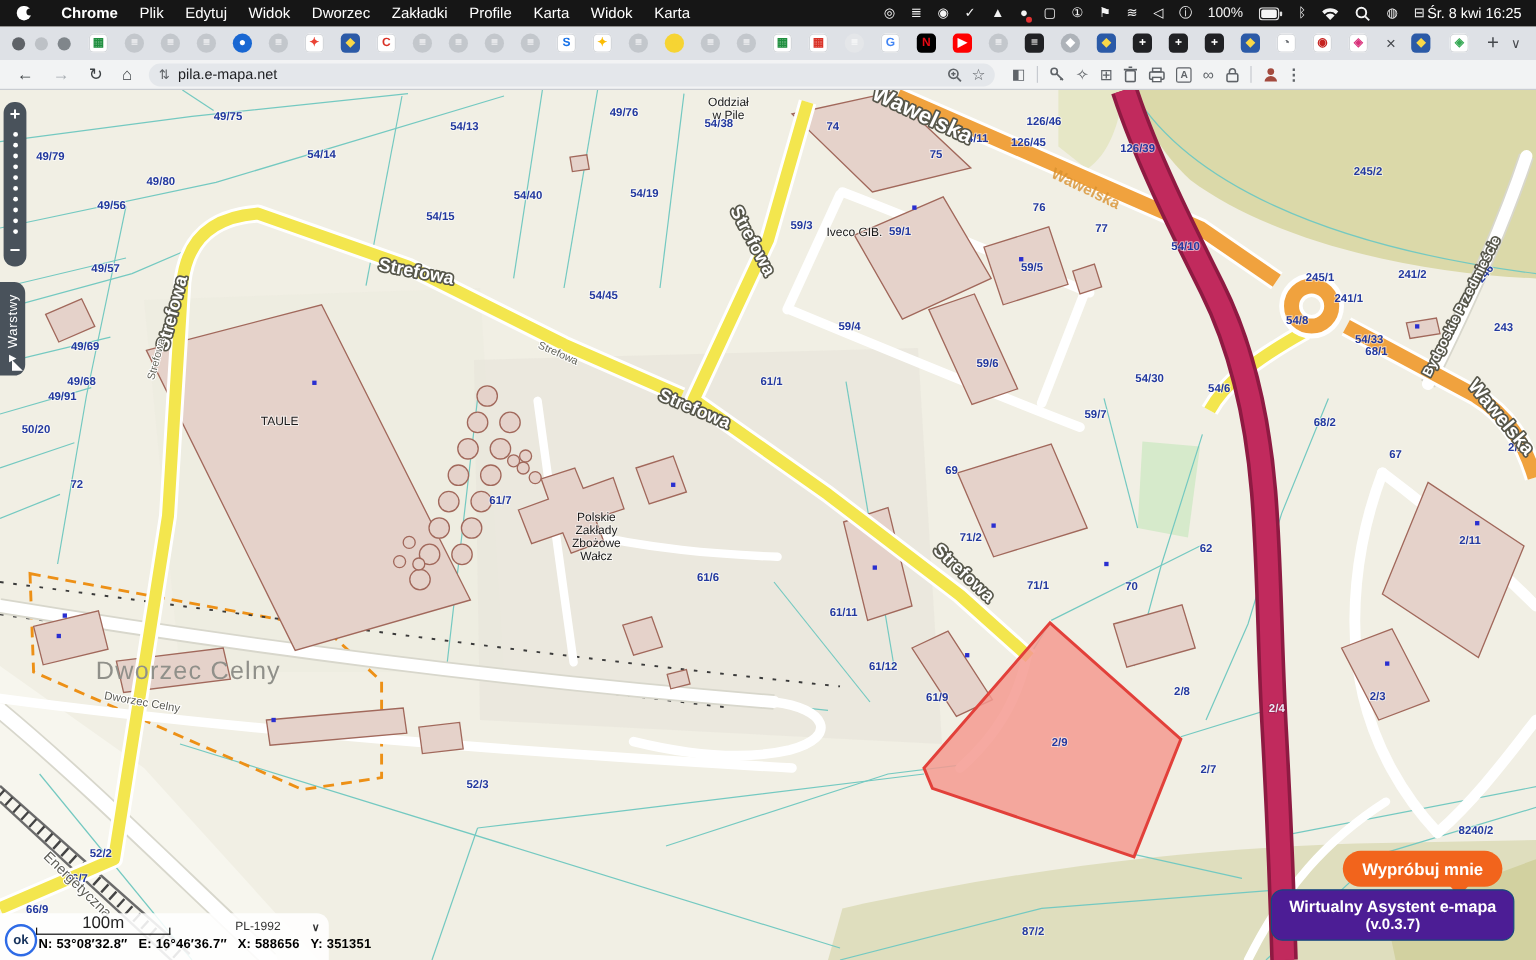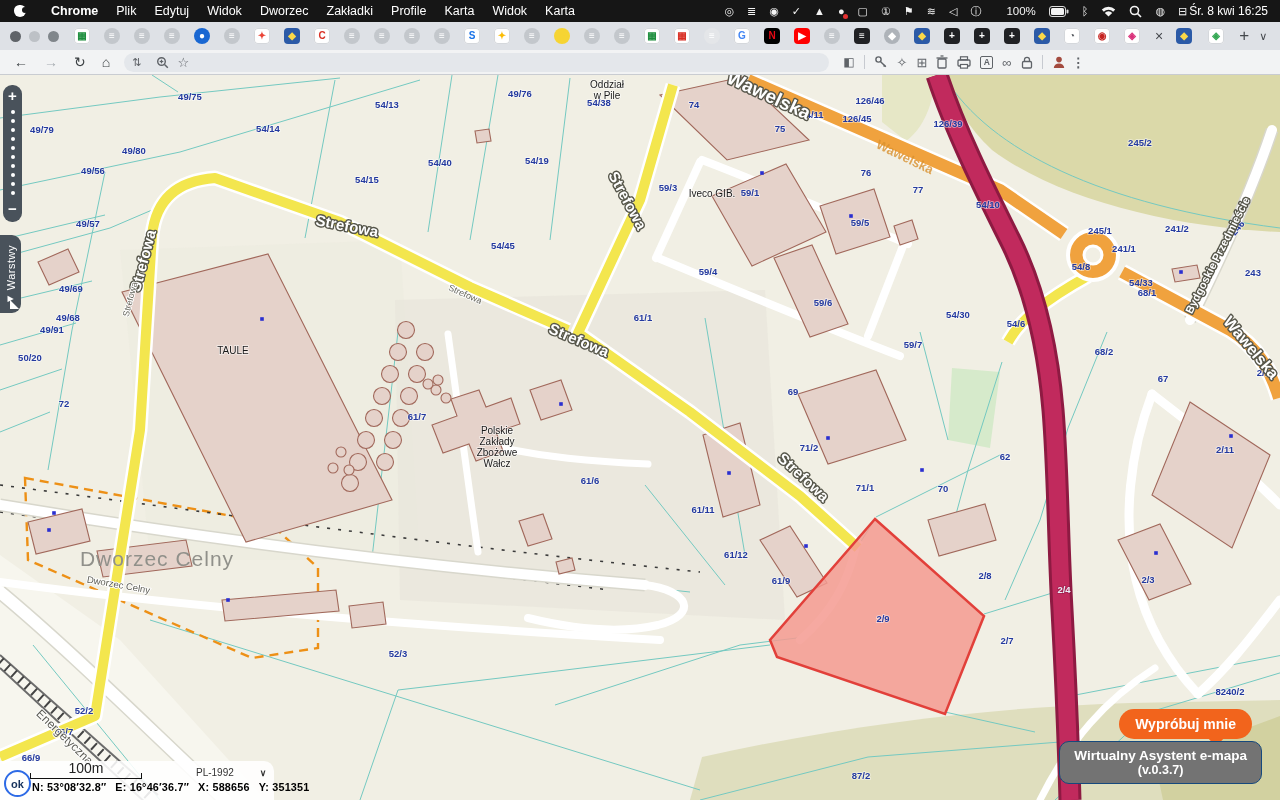--- a/index.html
+++ b/index.html
@@ -94,21 +94,21 @@
   .coords span { margin-right:9px; }
   .okbtn { position:absolute; left:4px; bottom:3px; width:27px; height:27px; border-radius:50%;
            background:#fff; border:2.6px solid #2E6BE6; color:#16325c; font-size:11px; font-weight:700;
            display:flex; align-items:center; justify-content:center; z-index:23; }
 
   
   .assist-bubble { position:absolute; right:28px; bottom:61px; background:#F2641C; color:#fff;
                    font-size:14px; font-weight:700; padding:7px 16px; border-radius:16px; z-index:22; }
   .assist-bubble::after { content:""; position:absolute; right:28px; bottom:-8px;
                    border-left:8px solid transparent; border-right:8px solid transparent; border-top:9px solid #F2641C; }
-  .assist-panel { position:absolute; right:18px; bottom:16px; background:#737373; color:#fff;
+  .assist-panel { position:absolute; right:18px; bottom:16px; background:#4c1d95; color:#fff;
                   border-radius:10px; padding:6px 14px; text-align:center; z-index:22; border:1px solid #16497d; }
   .assist-title { font-size:13.5px; font-weight:700; }
   .assist-ver { font-size:12.5px; font-weight:700; }
 </style>
 </head>
 <body>
 
 <div class="screen">
 
   <div class="menubar">
@@ -131,21 +131,21 @@
         <span class="mstat">◉</span>
         <span class="mstat">✓</span>
         <span class="mstat">▲</span>
         <span class="mstat badge">●</span>
         <span class="mstat">▢</span>
         <span class="mstat">①</span>
         <span class="mstat">⚑</span>
         <span class="mstat">≋</span>
         <span class="mstat">◁</span>
         <span class="mstat">ⓘ</span>
-        <span class="mstat" style="font-size: 11.5px; margin-left: 12px;">100%</span>
+        <span class="mstat" style="font-size: 11.5px;">100%</span>
         <span class="mstat">
           <svg width="20" height="11" viewBox="0 0 20 11">
             <rect x="0.5" y="0.5" width="16" height="10" rx="2.5" fill="none" stroke="#fff" opacity=".9"></rect>
             <rect x="2" y="2" width="13" height="7" rx="1.5" fill="#fff"></rect>
             <rect x="17.5" y="3.5" width="2" height="4" rx="1" fill="#fff" opacity=".9"></rect>
           </svg>
         </span>
         <span class="mstat">ᛒ</span>
         <span class="mstat">
           <svg width="15" height="11">
@@ -294,20 +294,21 @@
     <span class="overflow">∨</span>
   </div>
 
   <div class="toolbar">
     <span class="navbtn" style="margin-left:6px">←</span>
     <span class="navbtn dim">→</span>
     <span class="navbtn">↻</span>
     <span class="navbtn">⌂</span>
     <div class="omnibox">
       <span class="siteinfo">⇅</span>
+      <span class="url">pila.e-mapa.net</span>
       <span class="pillicon">
         <svg width="13" height="13">
             <circle cx="5.5" cy="5.5" r="3.8" fill="none" stroke="#5F6368" stroke-width="1.4"></circle>
             <line x1="3.7" y1="5.5" x2="7.3" y2="5.5" stroke="#5F6368" stroke-width="1.2"></line>
             <line x1="5.5" y1="3.7" x2="5.5" y2="7.3" stroke="#5F6368" stroke-width="1.2"></line>
             <line x1="8.5" y1="8.5" x2="11.8" y2="11.8" stroke="#5F6368" stroke-width="1.5"></line>
           </svg>
       </span>
       <span class="pillicon" style="font-size:13px;color:#5F6368">☆</span>
     </div>

